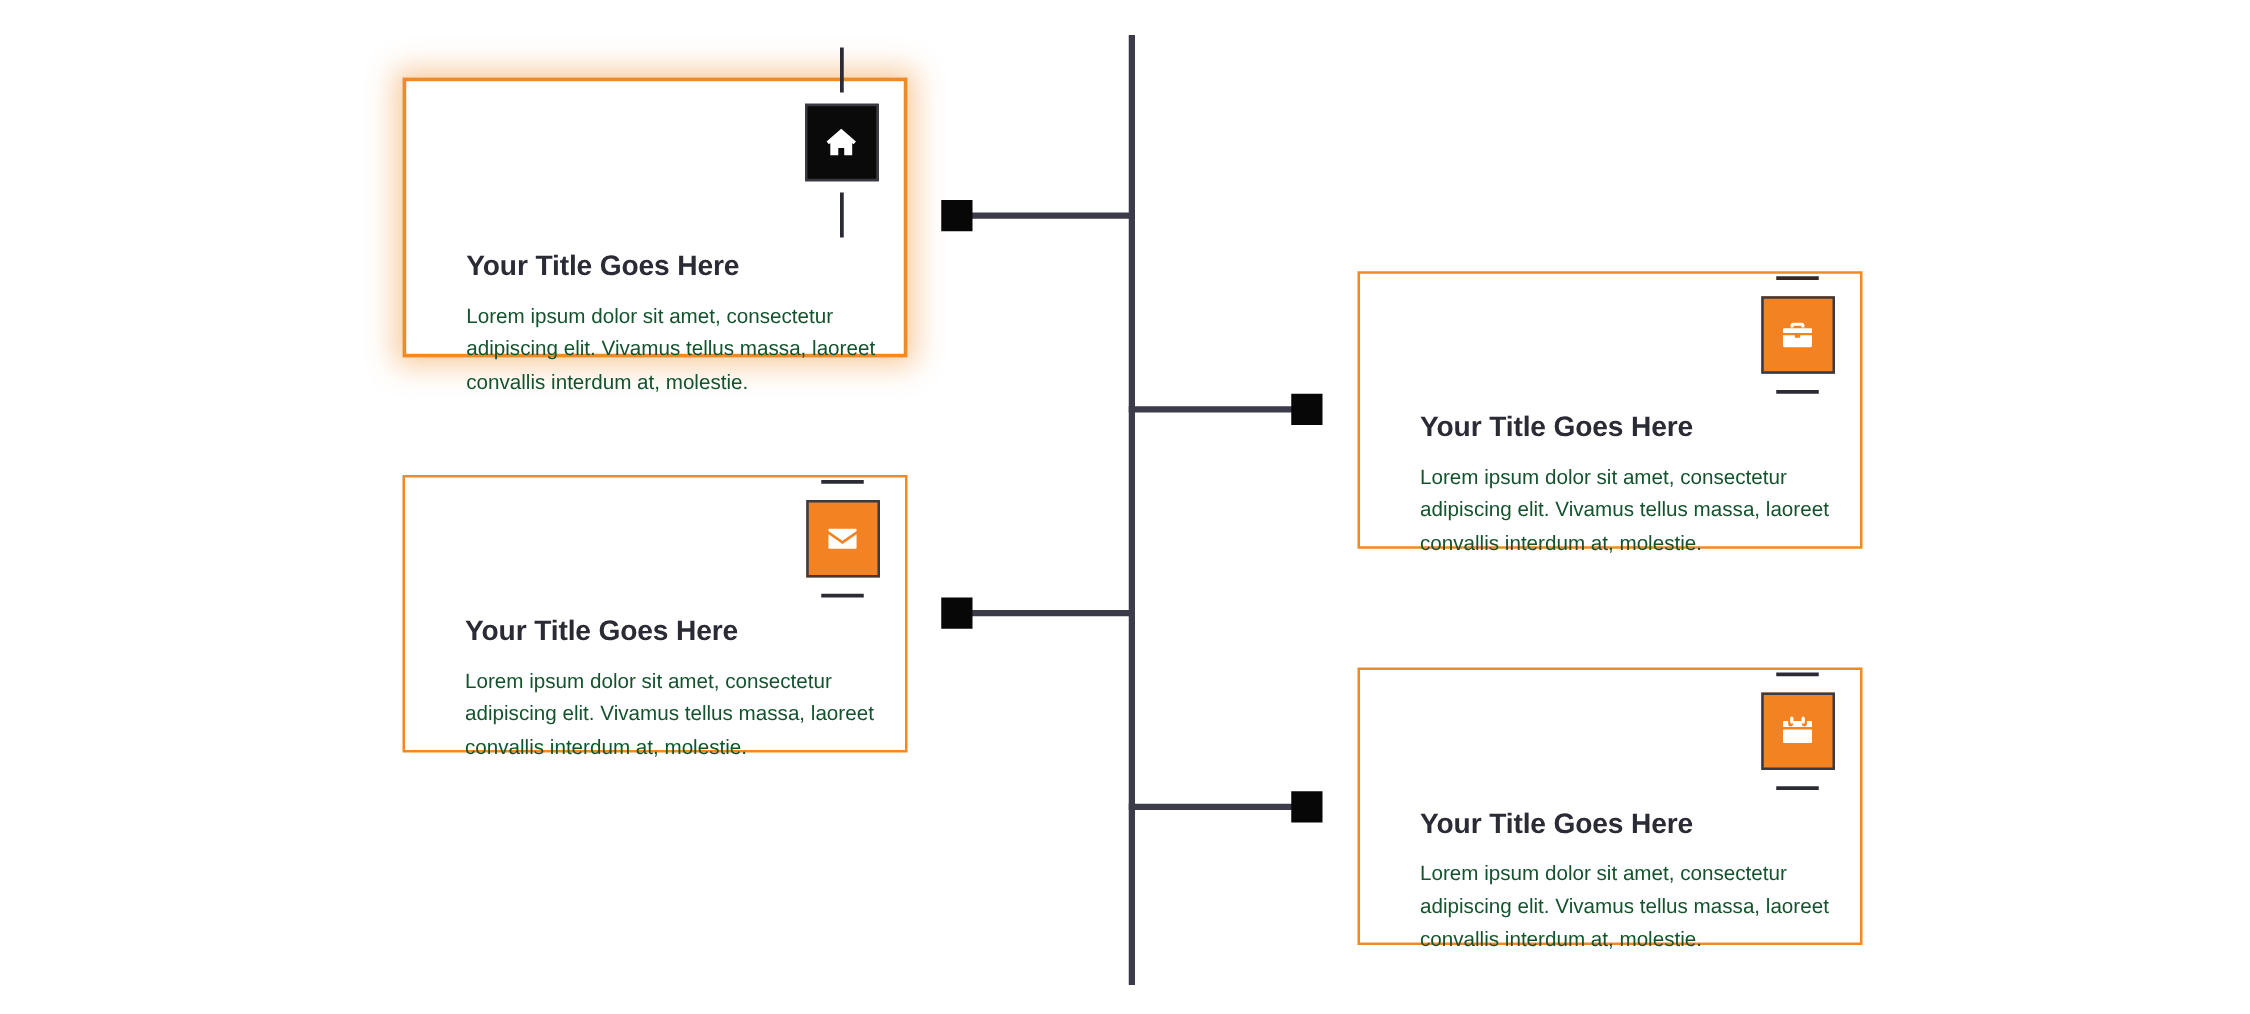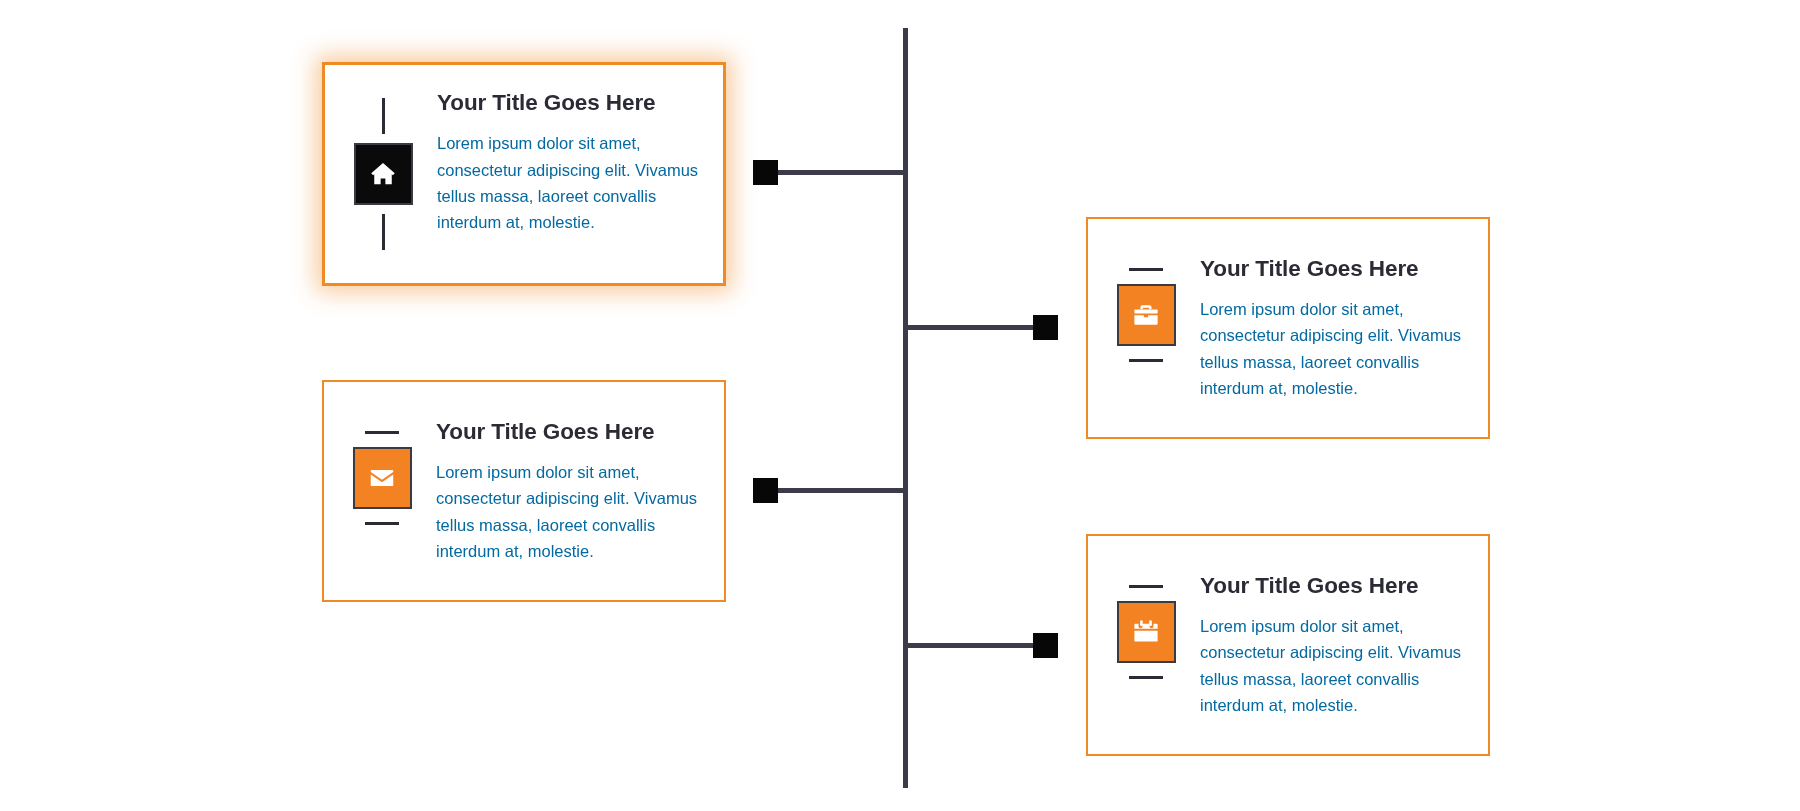--- a/index.html
+++ b/index.html
@@ -49,22 +49,22 @@
     border: 2px solid #F08A24;
     display: flex;
     align-items: center;
   }
   .card.highlighted {
     border-width: 3px;
     box-shadow: 0 0 22px 6px rgba(240,138,36,0.45);
   }
   .card-inner {
     display: flex;
-    flex-direction: row;
-    align-items: flex-start;
+    flex-direction: column;
+    align-items: flex-end;
     width: 100%;
     padding: 0 18px 0 26px;
     box-sizing: border-box;
   }
 
   
   .icon-col {
     display: flex;
     flex-direction: column;
     align-items: center;
@@ -114,21 +114,21 @@
     font-size: 22.5px;
     font-weight: bold;
     color: #2b2b36;
     line-height: 1.25;
     margin: 0 0 13px 0;
     letter-spacing: -0.1px;
     white-space: nowrap;
   }
   .card-body {
     font-size: 16.5px;
-    color: #0369a1;
+    color: #14532d;
     line-height: 1.6;
     margin: 0;
   }
 </style>
 </head>
 <body>
 
 <div id="canvas">
 
   <div class="spine"></div>

